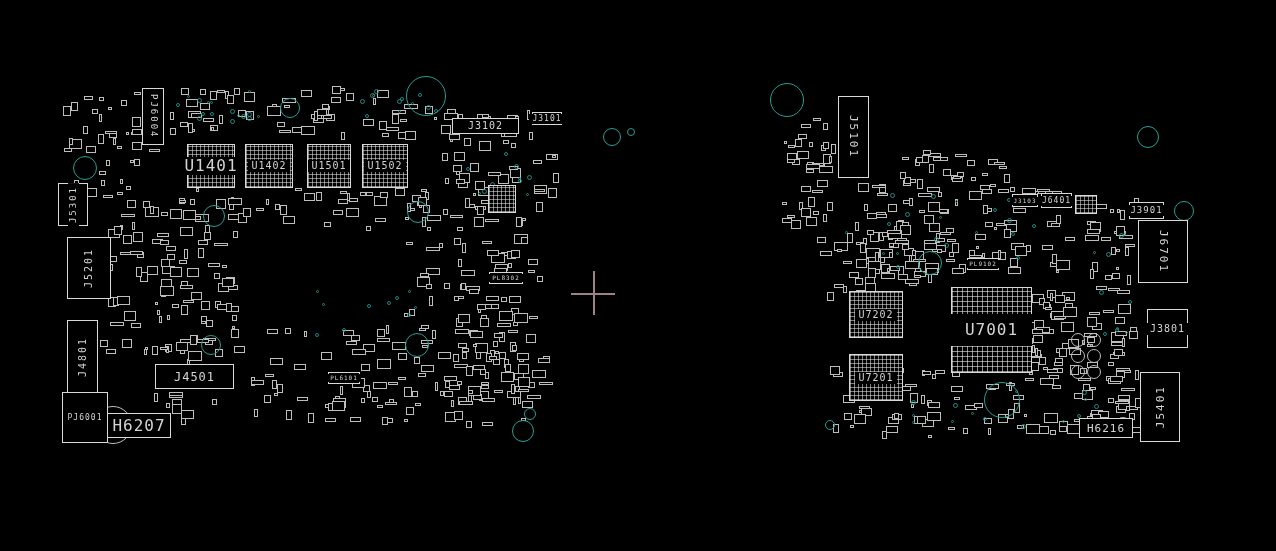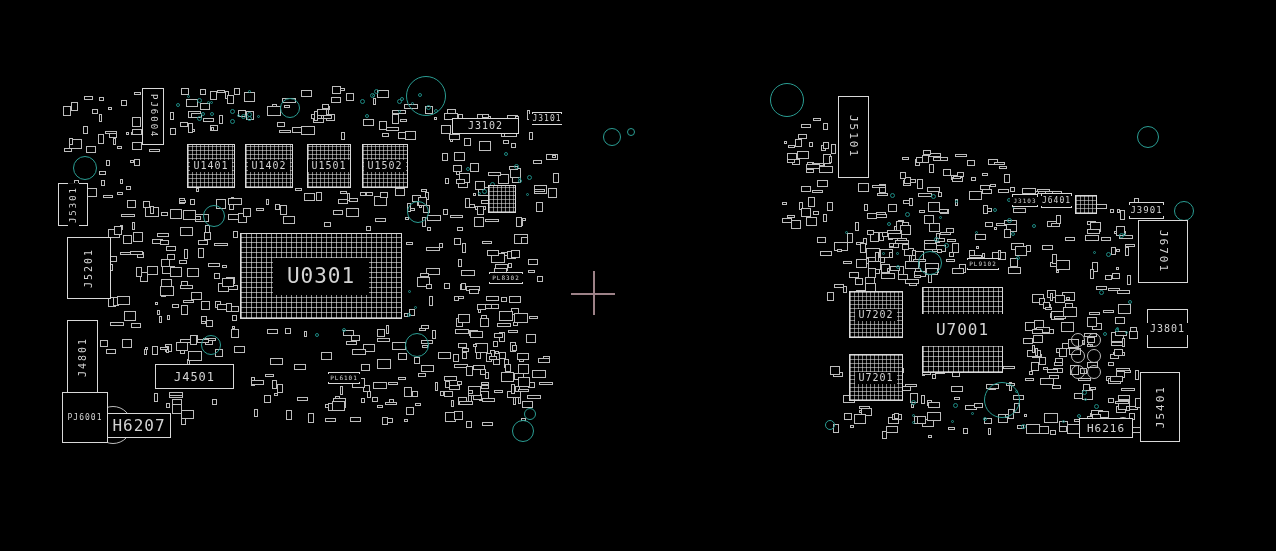--- a/index.html
+++ b/index.html
@@ -607,33 +607,30 @@
     <div class="ring" style="border: 1px solid rgb(42, 157, 147); left: 405px; top: 333px; width: 24px; height: 24px;"></div>
     <div class="ring" style="border: 1px solid rgb(42, 157, 147); left: 524px; top: 408px; width: 12px; height: 12px;"></div>
     <div class="ring" style="border: 1px solid rgb(42, 157, 147); left: 512px; top: 420px; width: 22px; height: 22px;"></div>
     <div class="ring" style="border: 1px solid rgb(42, 157, 147); left: 603px; top: 128px; width: 18px; height: 18px;"></div>
     <div class="ring" style="border: 1px solid rgb(42, 157, 147); left: 627px; top: 128px; width: 8px; height: 8px;"></div>
     <div class="ring" style="border: 1px solid rgb(189, 189, 189); left: 94px; top: 406px; width: 38px; height: 38px;"></div>
     <div class="comp connector vert" style="left: 142px; top: 88px; width: 22px; height: 57px;">
       <span class="lbl" style="font-size: 9px;">PJ6004</span>
     </div>
     <div class="comp bga" style="left: 187px; top: 144px; width: 48px; height: 44px;">
-      <span class="lbl" style="font-size: 10px;">U1401</span>
+      <span class="lbl" style="font-size: 16px;">U1401</span>
     </div>
     <div class="comp bga" style="left: 245px; top: 144px; width: 48px; height: 44px;">
       <span class="lbl" style="font-size: 10px;">U1402</span>
     </div>
     <div class="comp bga" style="left: 307px; top: 144px; width: 44px; height: 44px;">
       <span class="lbl" style="font-size: 10px;">U1501</span>
     </div>
     <div class="comp bga" style="left: 362px; top: 144px; width: 46px; height: 44px;">
       <span class="lbl" style="font-size: 10px;">U1502</span>
-    </div>
-    <div class="comp bga-large" style="left: 240px; top: 233px; width: 162px; height: 86px;">
-      <span class="lbl" style="font-size: 21px;">U0301</span>
     </div>
     <div class="comp connector" style="left: 452px; top: 118px; width: 67px; height: 16px;">
       <span class="lbl" style="font-size: 10px;">J3102</span>
     </div>
     <div class="comp connector" style="left: 532px; top: 112px; width: 30px; height: 13px;">
       <span class="lbl" style="font-size: 8px;">J3101</span>
     </div>
     <div class="comp connector vert flip" style="left: 58px; top: 183px; width: 30px; height: 43px;">
       <span class="lbl" style="font-size: 9px;">J5301</span>
     </div>
@@ -1144,21 +1141,21 @@
     </div>
     <div class="comp connector vert" style="left: 1138px; top: 220px; width: 50px; height: 63px;">
       <span class="lbl" style="font-size: 11px;">J6701</span>
     </div>
     <div class="comp bga" style="left: 849px; top: 291px; width: 54px; height: 47px;">
       <span class="lbl" style="font-size: 10px;">U7202</span>
     </div>
     <div class="comp bga" style="left: 849px; top: 354px; width: 54px; height: 47px;">
       <span class="lbl" style="font-size: 10px;">U7201</span>
     </div>
-    <div class="comp bga-large" style="left: 922px; top: 287px; width: 81px; height: 86px;">
+    <div class="comp bga-large" style="left: 951px; top: 287px; width: 81px; height: 86px;">
       <span class="lbl" style="font-size: 16px;">U7001</span>
     </div>
     <div class="comp connector" style="left: 1147px; top: 309px; width: 41px; height: 39px;">
       <span class="lbl" style="font-size: 10px;">J3801</span>
     </div>
     <div class="comp connector vert flip" style="left: 1140px; top: 372px; width: 40px; height: 70px;">
       <span class="lbl" style="font-size: 11px;">J5401</span>
     </div>
     <div class="comp connector" style="left: 1079px; top: 418px; width: 54px; height: 20px;">
       <span class="lbl" style="font-size: 11px;">H6216</span>

